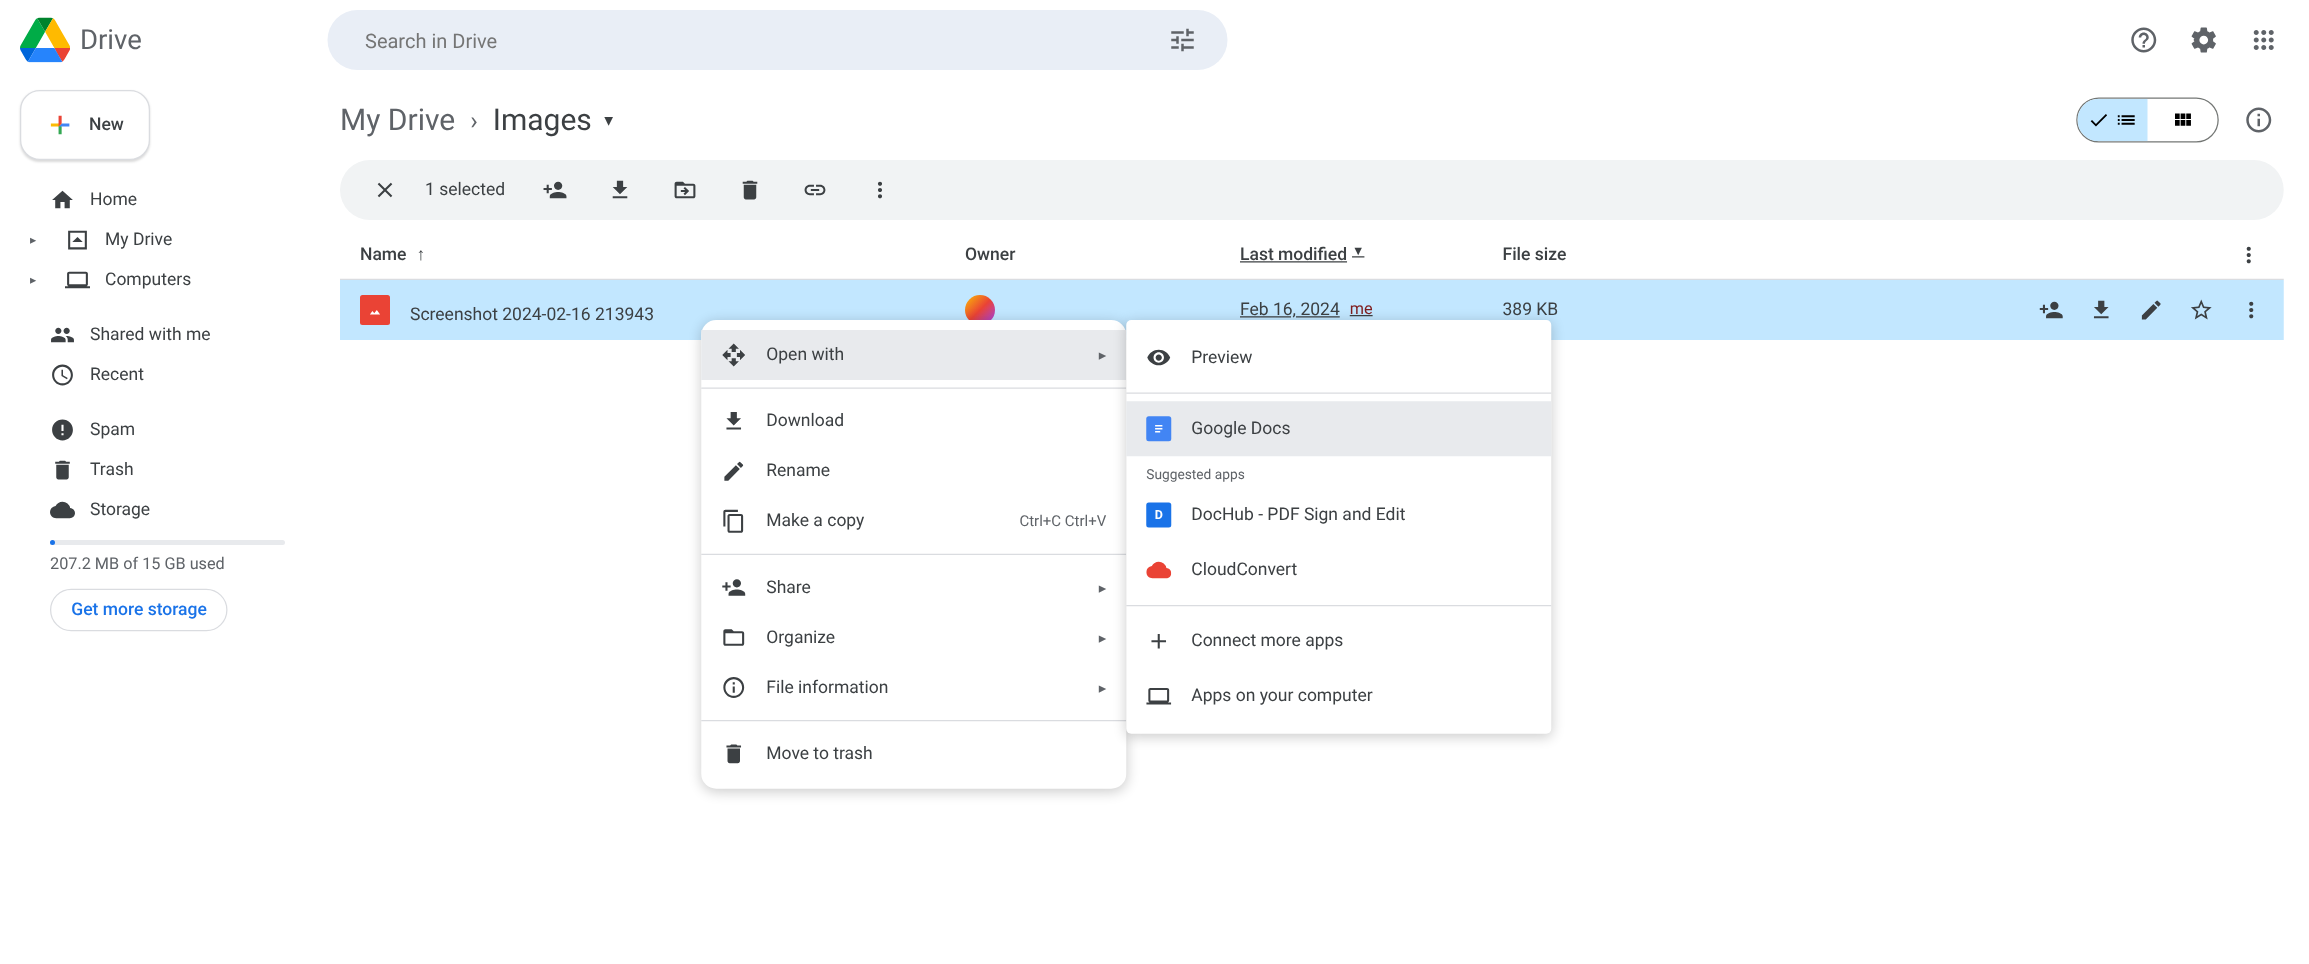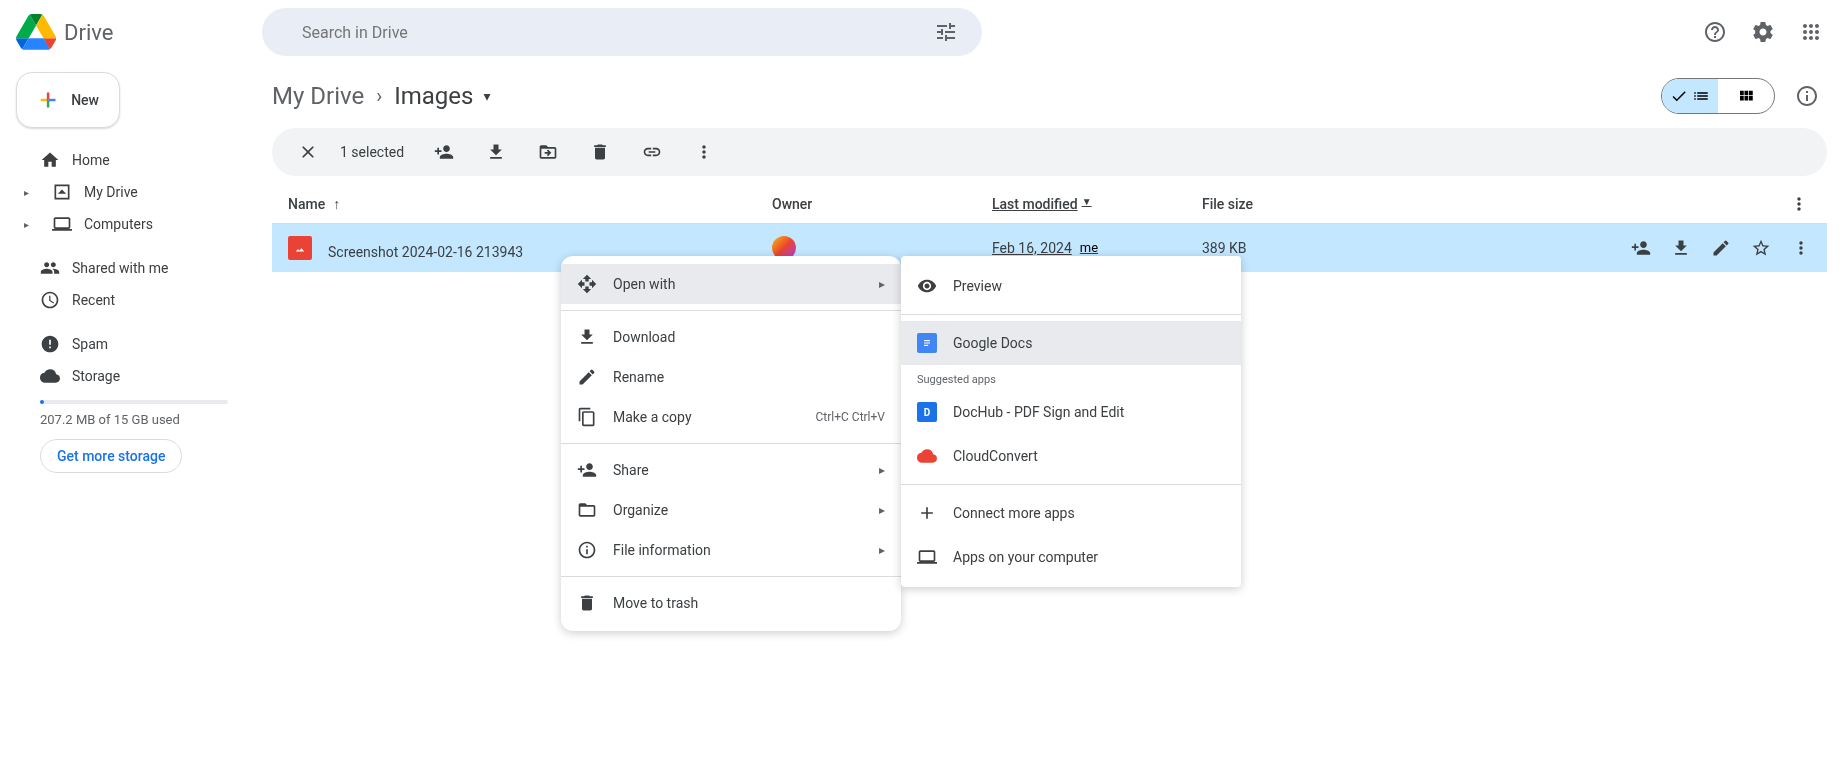--- a/index.html
+++ b/index.html
@@ -3,21 +3,21 @@
 <meta charset="utf-8">
 <style>
 * { margin:0; padding:0; box-sizing:border-box; font-family:'Google Sans',Roboto,Arial,sans-serif; }
 body { width:1847px; height:771px; background:#fff; overflow:hidden; position:relative; }
 
 
 .header { display:flex; align-items:center; height:64px; padding:0 16px; gap:8px; }
 .logo-area { display:flex; align-items:center; gap:8px; width:238px; }
 .drive-logo { width:40px; height:40px; display:flex; align-items:center; justify-content:center; }
 .drive-title { font-size:22px; color:#5f6368; }
-.search-bar { flex:0 0 720px; height:48px; background:#e9eef6; border-radius:24px; display:flex; align-items:center; padding:0 16px; gap:24px; }
+.search-bar { flex:0 0 720px; height:48px; background:#e9eef6; border-radius:24px; display:flex; align-items:center; padding:0 16px; gap:14px; }
 .search-bar input { flex:1; border:none; background:transparent; font-size:16px; color:#5f6368; outline:none; }
 .header-spacer { flex:1; }
 .header-icons { display:flex; align-items:center; gap:8px; }
 .icon-btn { width:40px; height:40px; border-radius:50%; display:flex; align-items:center; justify-content:center; cursor:pointer; color:#5f6368; }
 .icon-btn svg { width:24px; height:24px; }
 
 
 .main { display:flex; height:calc(100% - 64px); }
 .sidebar { width:256px; padding:8px 16px 0 16px; }
 .new-btn { width:104px; height:56px; background:#fff; border:1px solid #dadce0; border-radius:16px; display:flex; align-items:center; gap:12px; padding:0 20px; box-shadow:0 1px 2px rgba(0,0,0,0.15); cursor:pointer; margin-bottom:16px; font-size:14px; color:#3c4043; font-weight:500; }
@@ -54,21 +54,21 @@
 .col-owner { flex:0 0 220px; }
 .col-mod { flex:0 0 210px; display:flex; align-items:flex-start; gap:4px;text-decoration:underline; }
 .col-size { flex:0 0 200px; }
 .col-actions { flex:1; display:flex; justify-content:flex-end; padding-right:8px; }
 
 .file-row { display:flex; align-items:center; height:48px; background:#c2e7ff; font-size:14px; color:#3c4043; }
 .file-row .col-name { display:flex; align-items:flex-end; gap:16px; }
 .file-icon { width:24px; height:24px; background:#ea4335; border-radius:2px; display:flex; align-items:center; justify-content:center; }
 .file-icon svg { width:14px; height:14px; fill:#fff; }
 .owner-avatar { width:24px; height:24px; border-radius:50%; background:linear-gradient(135deg,#fbbc04,#ea4335,#a142f4); }
-.mod-me { color:#000000; font-size:13px; margin-left:4px; }
+.mod-me { color:#7f1d1d; font-size:13px; margin-left:4px; }
 .row-actions { display:flex; gap:4px; }
 .row-actions .sel-icon { width:36px; height:36px; }
 
 
 .context-menu { position:absolute; left:561px; top:256px; width:340px; background:#fff; border-radius:12px; box-shadow:0 2px 10px rgba(0,0,0,0.2); padding:8px 0; z-index:100; }
 .menu-item { height:40px; display:flex; align-items:center; padding:0 16px; gap:16px; font-size:14px; color:#3c4043; cursor:pointer; position:relative; }
 .menu-item.hover { background:#e8eaed; }
 .menu-item svg { width:20px; height:20px; color:#3c4043; }
 .menu-item .shortcut { margin-left:auto; font-size:12px; color:#5f6368; }
 .menu-item .arrow { margin-left:auto; font-size:12px; color:#5f6368; }
@@ -192,20 +192,26 @@
       </div>
     <div class="nav-sep"></div>
     <div class="nav-item">
         <svg viewBox="0 0 24 24">
           <path d="M12 2C6.48 2 2 6.48 2 12s4.48 10 10 10 10-4.48 10-10S17.52 2 12 2zm1 15h-2v-2h2v2zm0-4h-2V7h2v6z"></path>
         </svg>
         <span>Spam</span>
       </div>
     <div class="nav-item">
         <svg viewBox="0 0 24 24">
+          <path d="M6 19c0 1.1.9 2 2 2h8c1.1 0 2-.9 2-2V7H6v12zM19 4h-3.5l-1-1h-5l-1 1H5v2h14V4z"></path>
+        </svg>
+        <span>Trash</span>
+      </div>
+    <div class="nav-item">
+        <svg viewBox="0 0 24 24">
           <path d="M19.35 10.04A7.49 7.49 0 0012 4C9.11 4 6.6 5.64 5.35 8.04A5.994 5.994 0 000 14c0 3.31 2.69 6 6 6h13c2.76 0 5-2.24 5-5 0-2.64-2.05-4.78-4.65-4.96z"></path>
         </svg>
         <span>Storage</span>
       </div>
     <div class="storage-bar"></div>
     <div class="storage-text">207.2 MB of 15 GB used</div>
     <button class="more-storage">Get more storage</button>
   </div>
 
   <div class="content">

